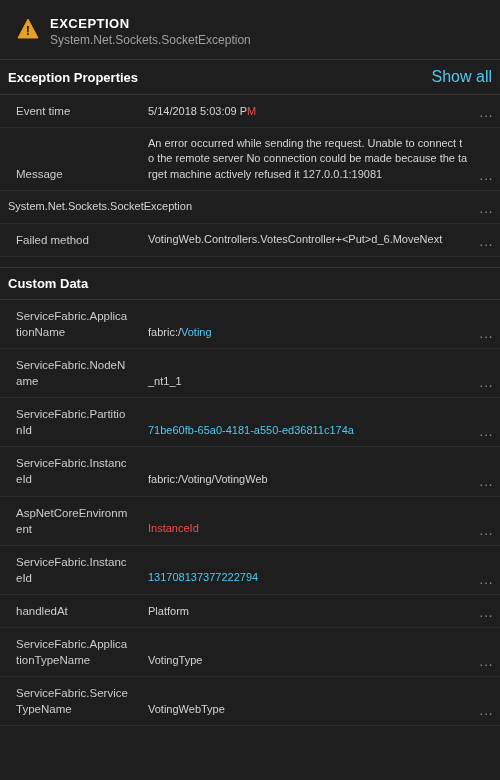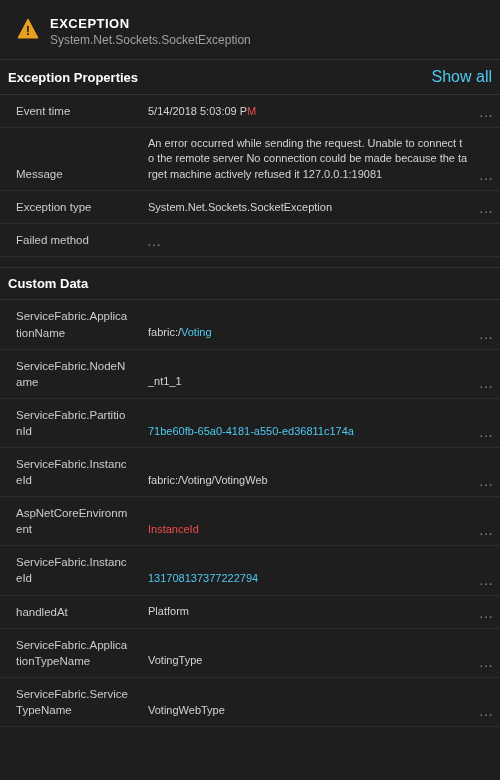--- a/index.html
+++ b/index.html
@@ -148,29 +148,29 @@
 
   <div class="prop-row">
     <div class="prop-key">Message</div>
     <div class="prop-value">
       An error occurred while sending the request. Unable to connect to the remote server No connection could be made because the target machine actively refused it 127.0.0.1:19081
     </div>
     <div class="prop-actions">···</div>
   </div>
 
   <div class="prop-row">
-    <div class="prop-key">Exception type</div>
     <div class="prop-value">System.Net.Sockets.SocketException</div>
     <div class="prop-actions">···</div>
   </div>
 
   <div class="prop-row">
     <div class="prop-key">
       Failed method<span style="color:#f14c4c;"> </span>
     </div>
+    <div class="prop-value">VotingWeb.Controllers.VotesController+&lt;Put&gt;d_6.MoveNext</div>
     <div class="prop-actions">···</div>
   </div>
 </div>
 
 <div class="custom-data-section">
   <div class="section-header">
     <span class="section-title">Custom Data</span>
   </div>
 
   <div class="prop-row">

